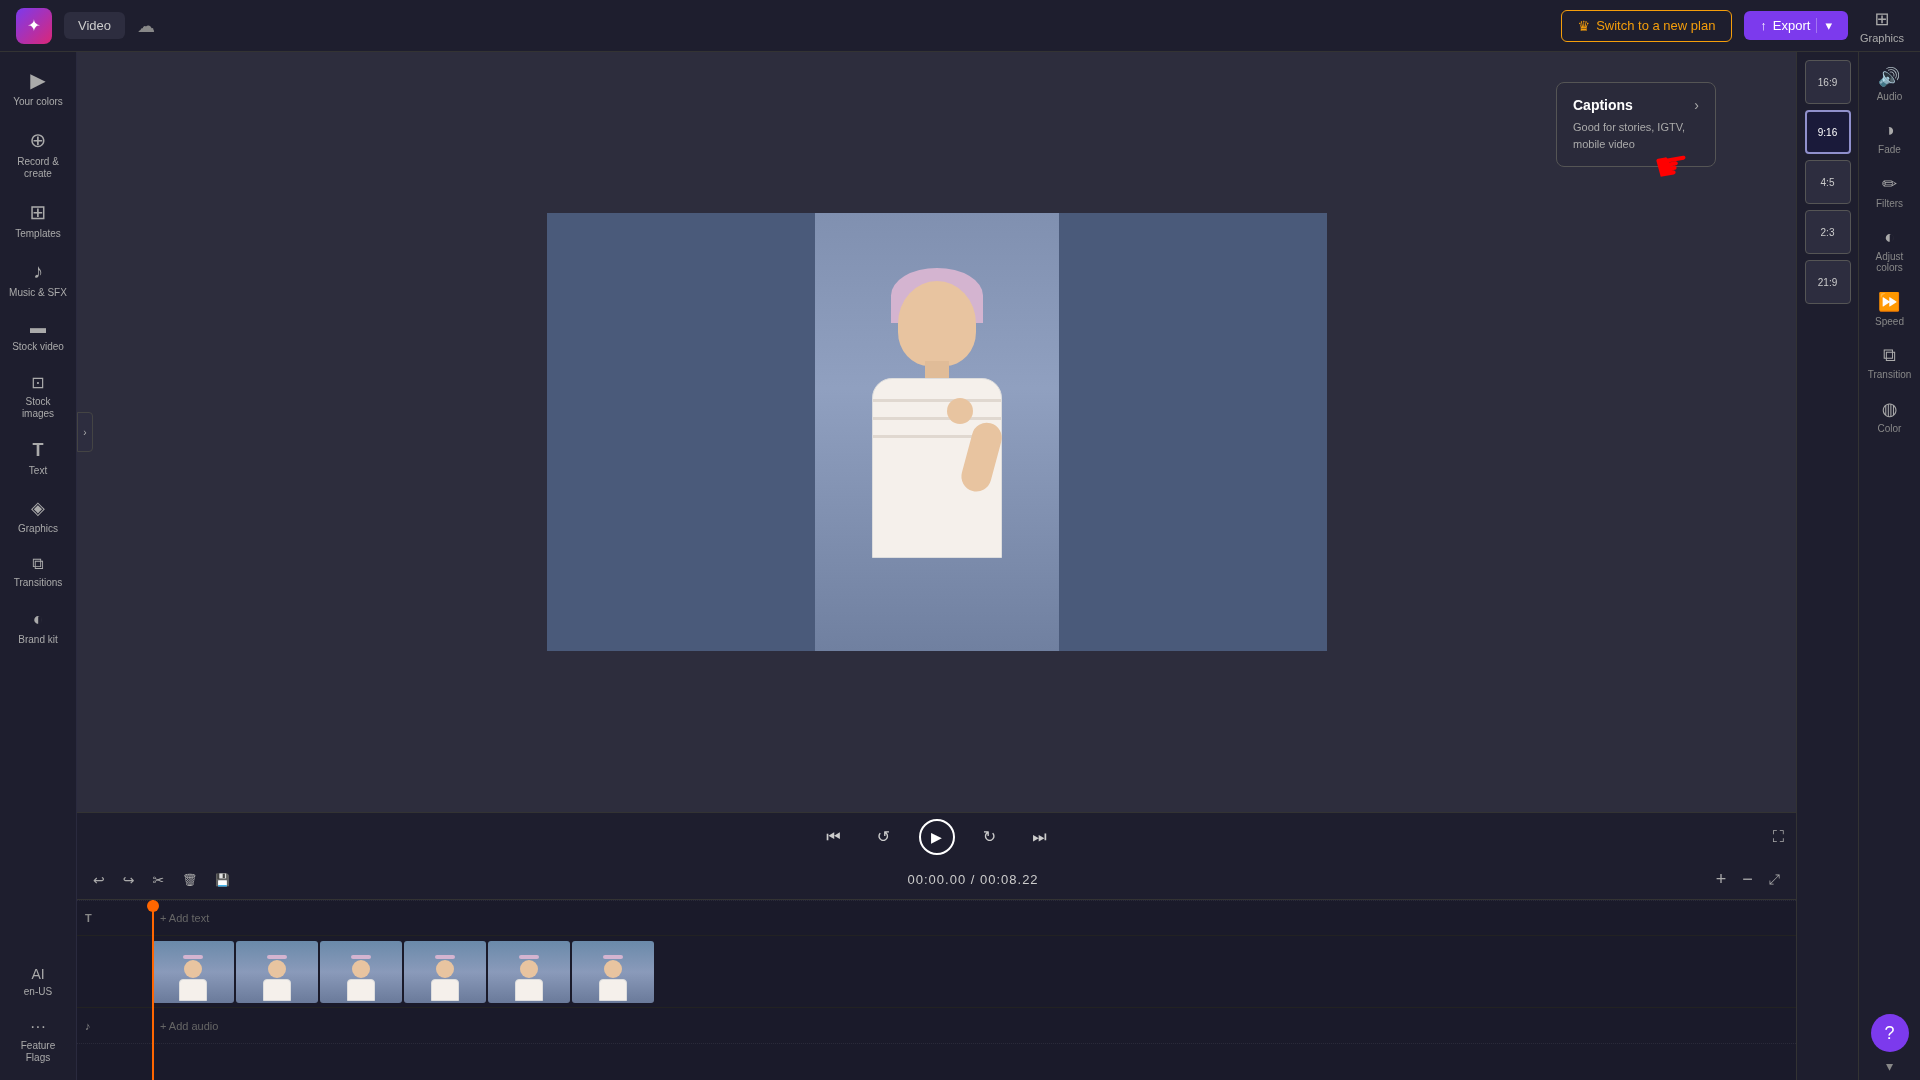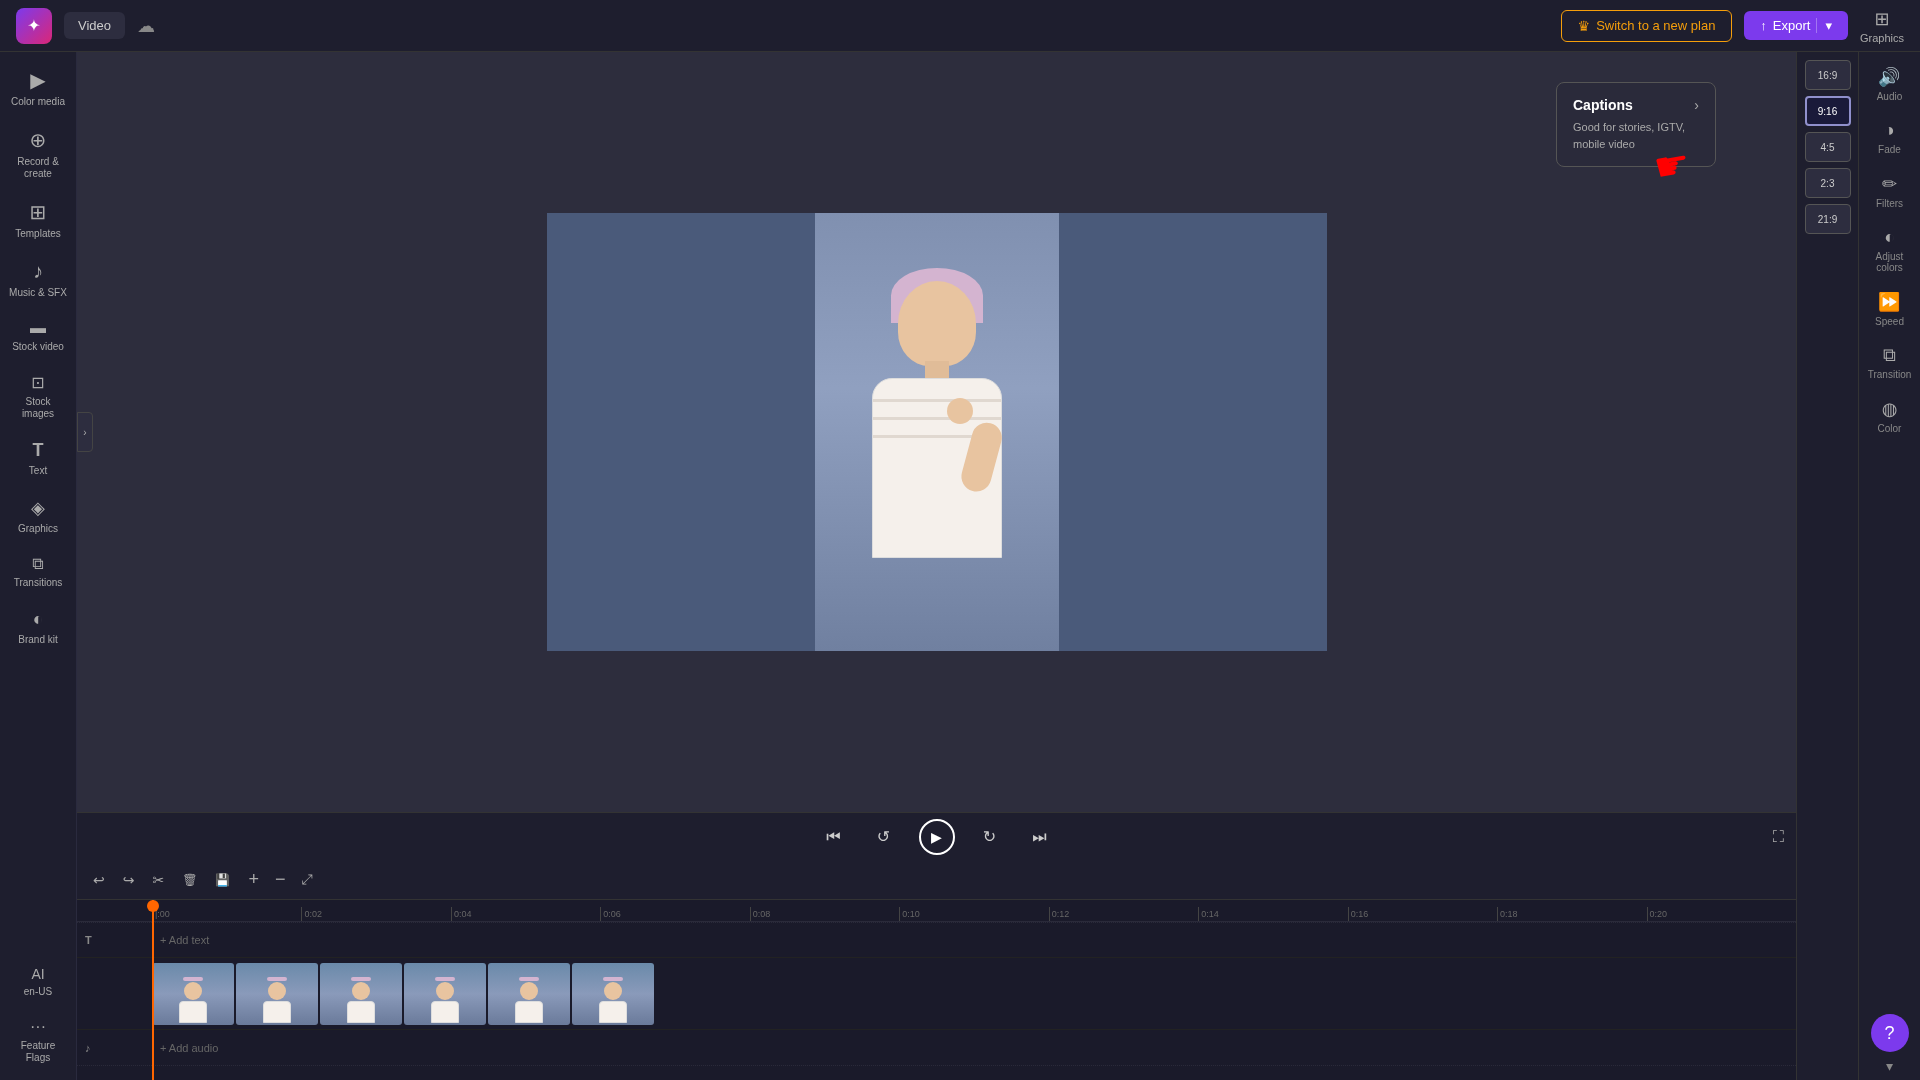--- a/index.html
+++ b/index.html
@@ -134,21 +134,21 @@
       padding: 8px 4px;
       border-radius: 6px;
       cursor: pointer;
       width: 56px;
       text-align: center;
     }
     .tool-icon { font-size: 16px; color: #aaa; }
     .tool-label { font-size: 10px; color: #888; }
     .aspect-ratio-btn {
       width: 46px;
-      height: 30px;
+      height: 44px;
       background: #2d2d3f;
       border: 1px solid #555;
       color: #ccc;
       font-size: 10px;
       border-radius: 4px;
       cursor: pointer;
       display: flex; align-items: center; justify-content: center;
     }
     .aspect-ratio-btn.selected {
       background: #1a1a3a;
@@ -211,21 +211,21 @@
       <span>Graphics</span>
     </button>
   </div>
 
   <div class="editor-body">
 
     <div class="left-sidebar">
 
       <div class="sidebar-item">
         <span class="icon">▶</span>
-        <span class="label">Color media</span>
+        <span class="label">Your colors</span>
       </div>
 
       <div class="sidebar-item">
         <span class="icon">⊕</span>
         <span class="label">Record &amp;<br>create</span>
       </div>
 
       <div class="sidebar-item">
         <span class="icon">⊞</span>
         <span class="label">Templates</span>
@@ -335,42 +335,28 @@
       </div>
 
       <div class="timeline-container" style="height:220px; background:#1a1a2a; flex-shrink:0; position:relative;">
 
         <div style="height:40px; background:#1e1e2e; display:flex; align-items:center; padding:0 12px; gap:10px; border-bottom:1px solid #333;">
           <button class="tl-btn" title="Undo">↩</button>
           <button class="tl-btn" title="Redo">↪</button>
           <button class="tl-btn" title="Cut">✂</button>
           <button class="tl-btn" title="Delete" style="font-size:12px;">🗑</button>
           <button class="tl-btn" title="Save" style="font-size:12px;">💾</button>
+          <div style="flex:1; text-align:center; font-size:13px; color:#ccc; letter-spacing:1px;">00:00.00 / 00:08.22</div>
           <div style="display:flex; align-items:center; gap:8px;">
             <button class="tl-btn" style="font-size:18px;">+</button>
             <button class="tl-btn" style="font-size:18px;">−</button>
             <button class="tl-btn" style="font-size:14px;">⤢</button>
           </div>
         </div>
 
-        <div style="height:22px; background:#1a1a2a; display:flex; align-items:flex-end; padding:0 0 0 75px; border-bottom:1px solid #2a2a3a; overflow:hidden;">
-          <div style="display:flex; flex:1;">
-            <div style="font-size:9px; color:#666; flex:1; border-left:1px solid #444; padding:2px 2px; height:14px;">|:00</div>
-            <div style="font-size:9px; color:#666; flex:1; border-left:1px solid #444; padding:2px 2px; height:14px;">0:02</div>
-            <div style="font-size:9px; color:#666; flex:1; border-left:1px solid #444; padding:2px 2px; height:14px;">0:04</div>
-            <div style="font-size:9px; color:#666; flex:1; border-left:1px solid #444; padding:2px 2px; height:14px;">0:06</div>
-            <div style="font-size:9px; color:#666; flex:1; border-left:1px solid #444; padding:2px 2px; height:14px;">0:08</div>
-            <div style="font-size:9px; color:#666; flex:1; border-left:1px solid #444; padding:2px 2px; height:14px;">0:10</div>
-            <div style="font-size:9px; color:#666; flex:1; border-left:1px solid #444; padding:2px 2px; height:14px;">0:12</div>
-            <div style="font-size:9px; color:#666; flex:1; border-left:1px solid #444; padding:2px 2px; height:14px;">0:14</div>
-            <div style="font-size:9px; color:#666; flex:1; border-left:1px solid #444; padding:2px 2px; height:14px;">0:16</div>
-            <div style="font-size:9px; color:#666; flex:1; border-left:1px solid #444; padding:2px 2px; height:14px;">0:18</div>
-            <div style="font-size:9px; color:#666; flex:1; border-left:1px solid #444; padding:2px 2px; height:14px;">0:20</div>
-          </div>
-        </div>
 
         <div style="position:absolute; left:75px; top:40px; bottom:0; width:2px; background:#ff6600; z-index:10; pointer-events:none;">
           <div style="width:12px; height:12px; background:#ff6600; border-radius:50%; position:absolute; top:0; left:-5px;"></div>
         </div>
 
         <div style="height:36px; display:flex; align-items:center; border-bottom:1px solid #222; border-top:1px dotted #2a2a3a;">
           <div style="width:75px; min-width:75px; padding:0 8px; font-size:11px; color:#888; display:flex; align-items:center; gap:4px;">
             <span style="font-weight:bold;">T</span>
           </div>
           <div style="flex:1; height:100%; background:#1a1a2a; display:flex; align-items:center;">

